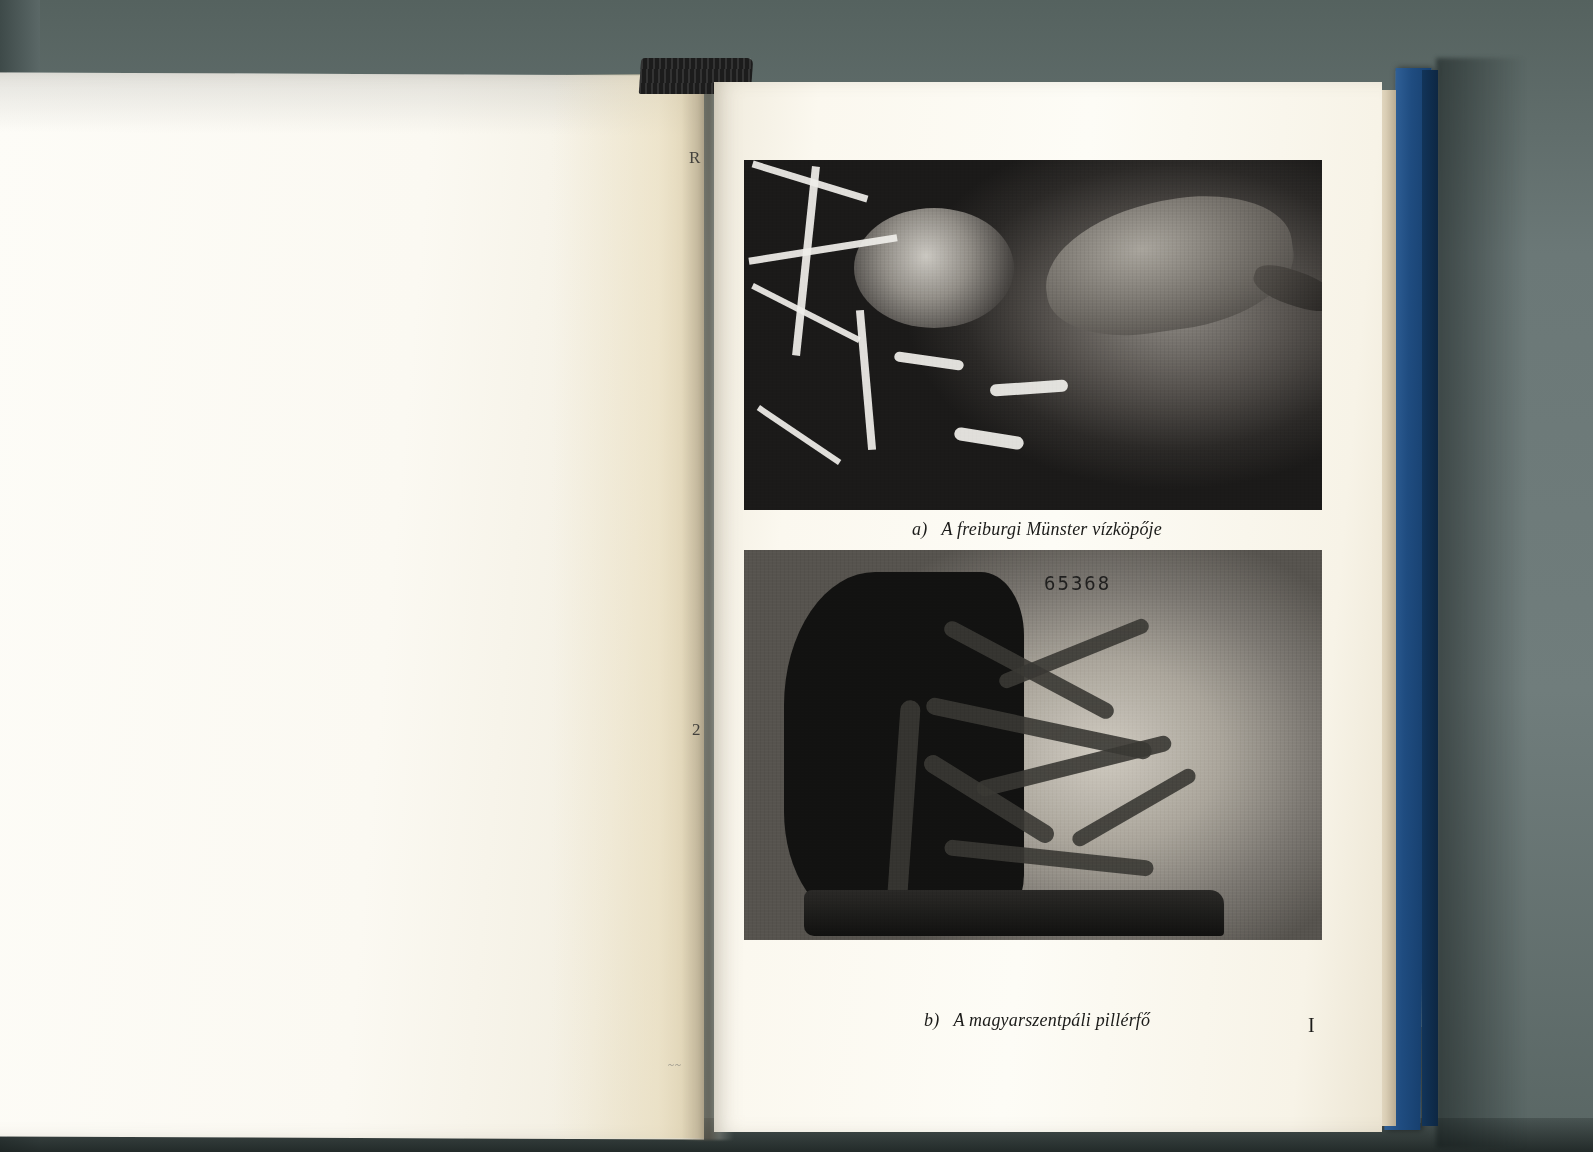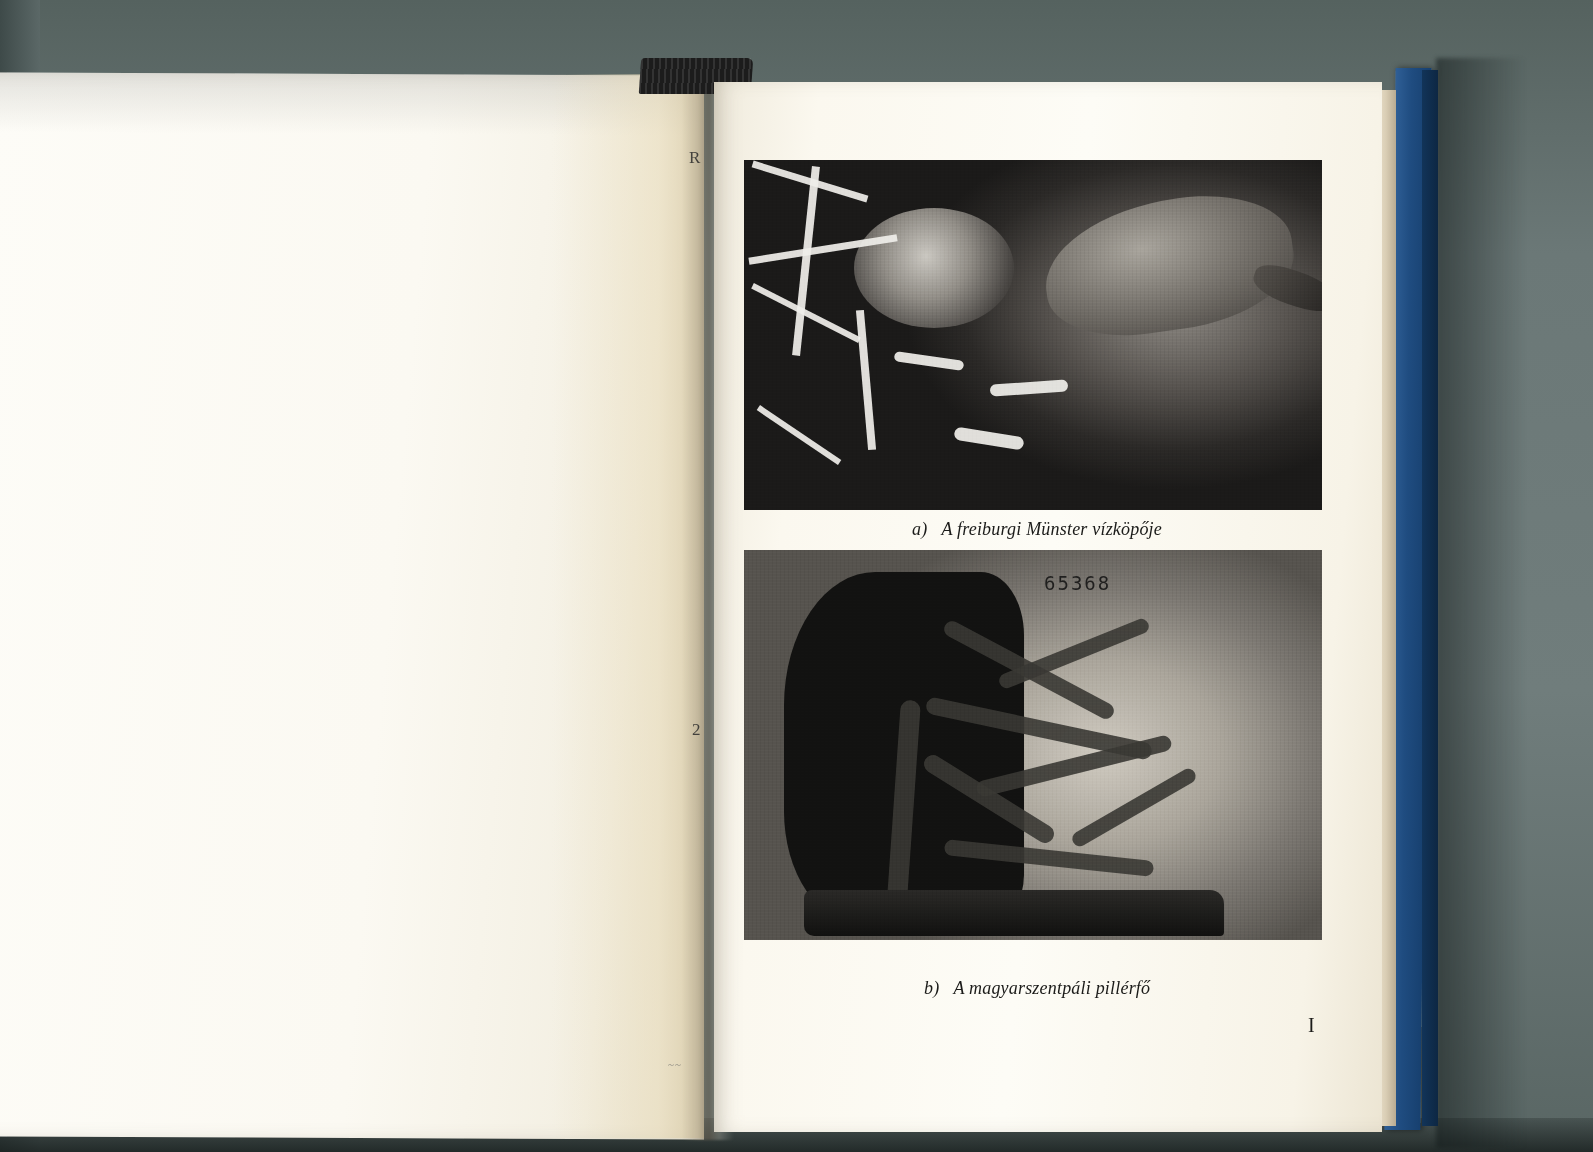--- a/index.html
+++ b/index.html
@@ -287,21 +287,21 @@
     font-style: italic;
     font-size: 18px;
     color: #1b1b19;
     white-space: nowrap;
     letter-spacing: 0.2px;
   }
   .caption .lead {
     margin-right: 14px;
   }
   .caption-a { left: 920px; top: 489px; text-align: right; }
-  .caption-b { left: 932px; top: 948px; font-family: Liberation Serif, serif; }
+  .caption-b { left: 932px; top: 980px; font-family: Liberation Serif, serif; }
 
   .plate-number {
     position: absolute;
     left: 1316px;
     top: 984px;
     font-family: "Liberation Serif", serif;
     font-size: 20px;
     color: #1b1b19;
   }
 

